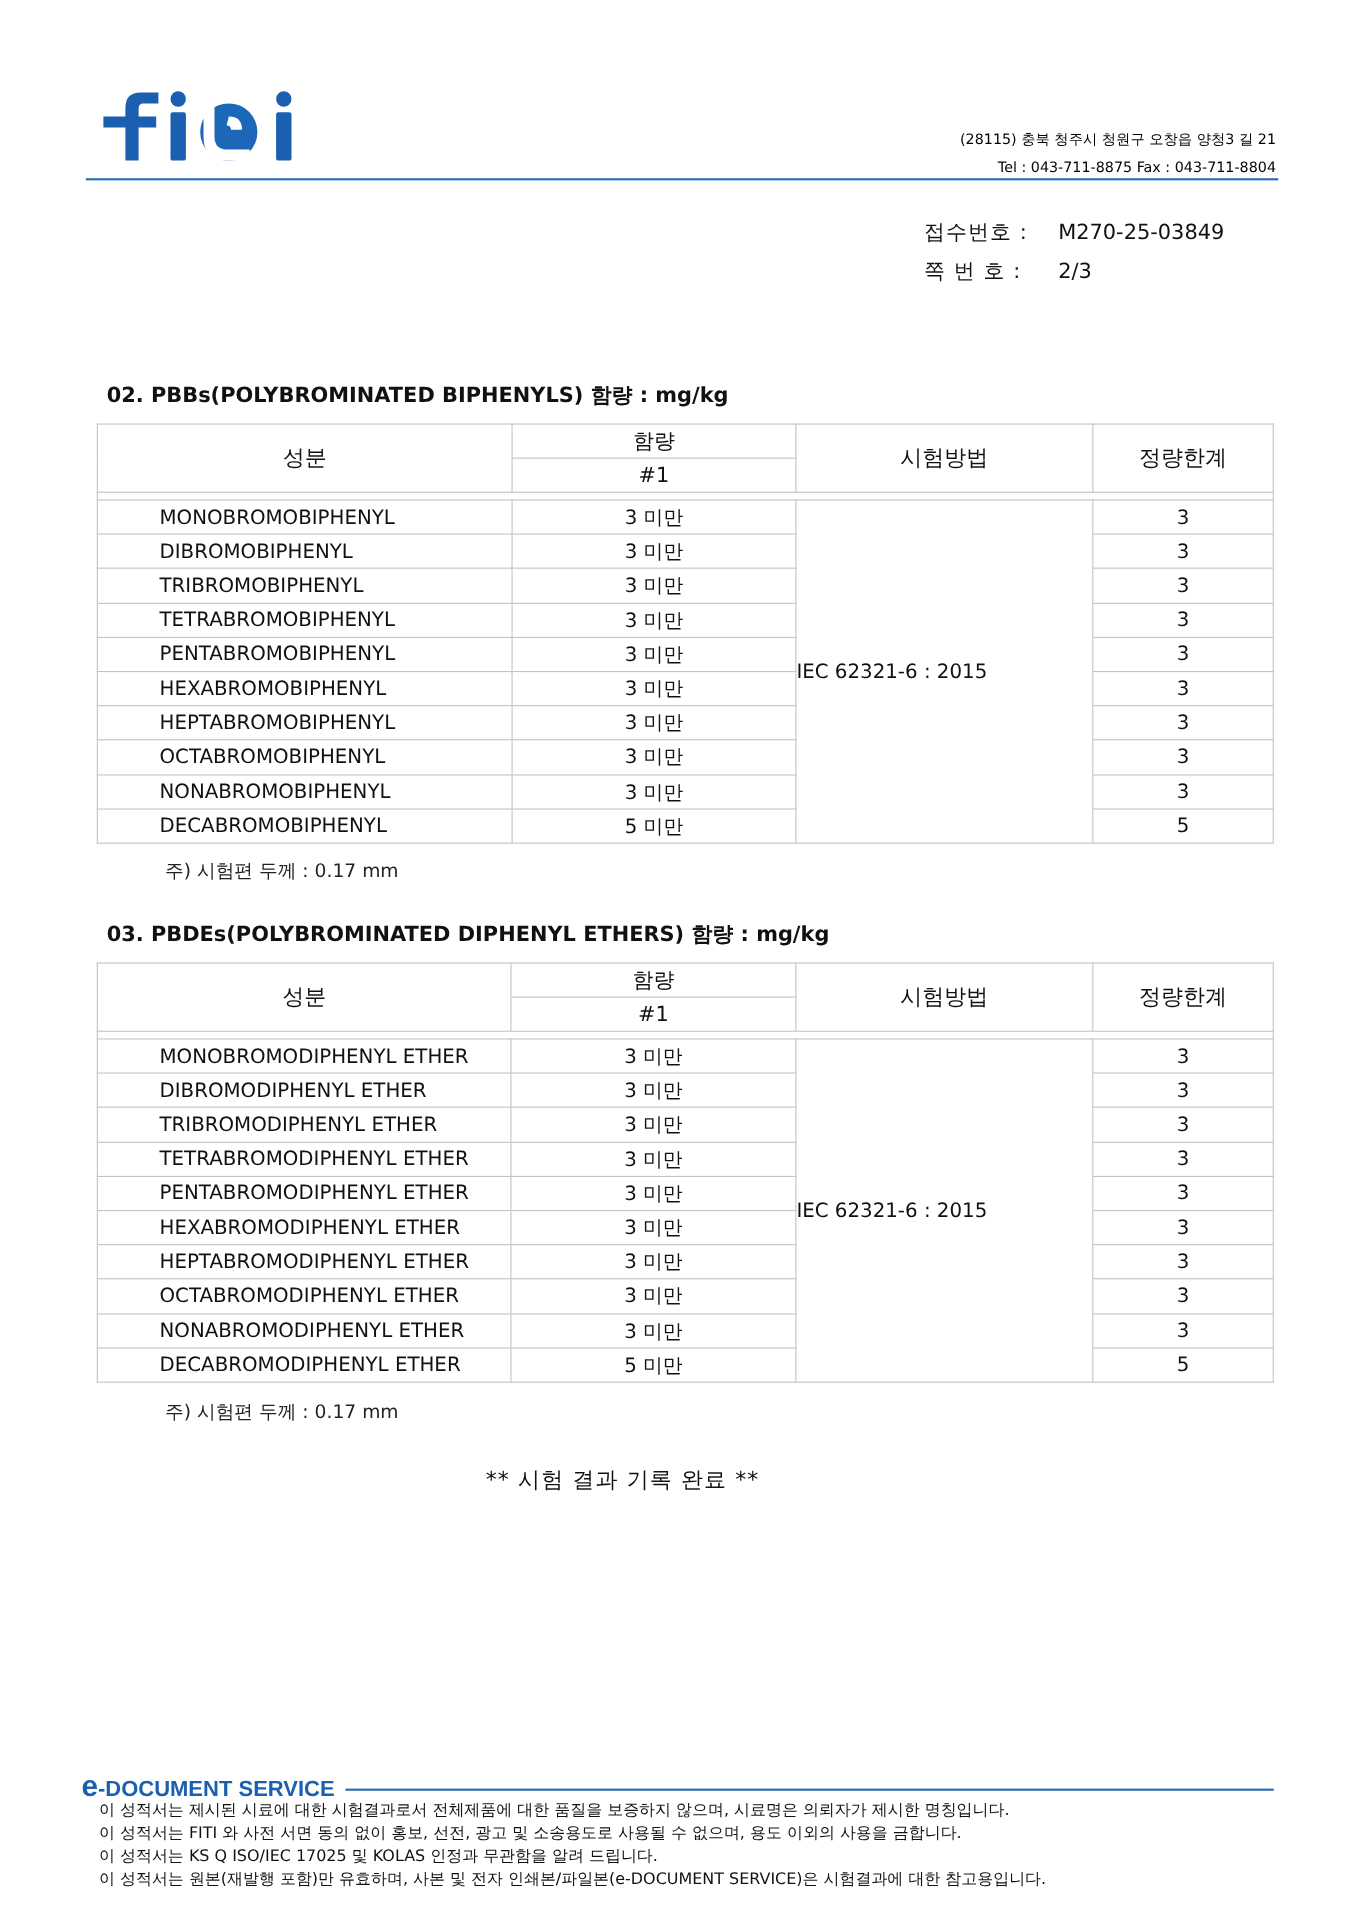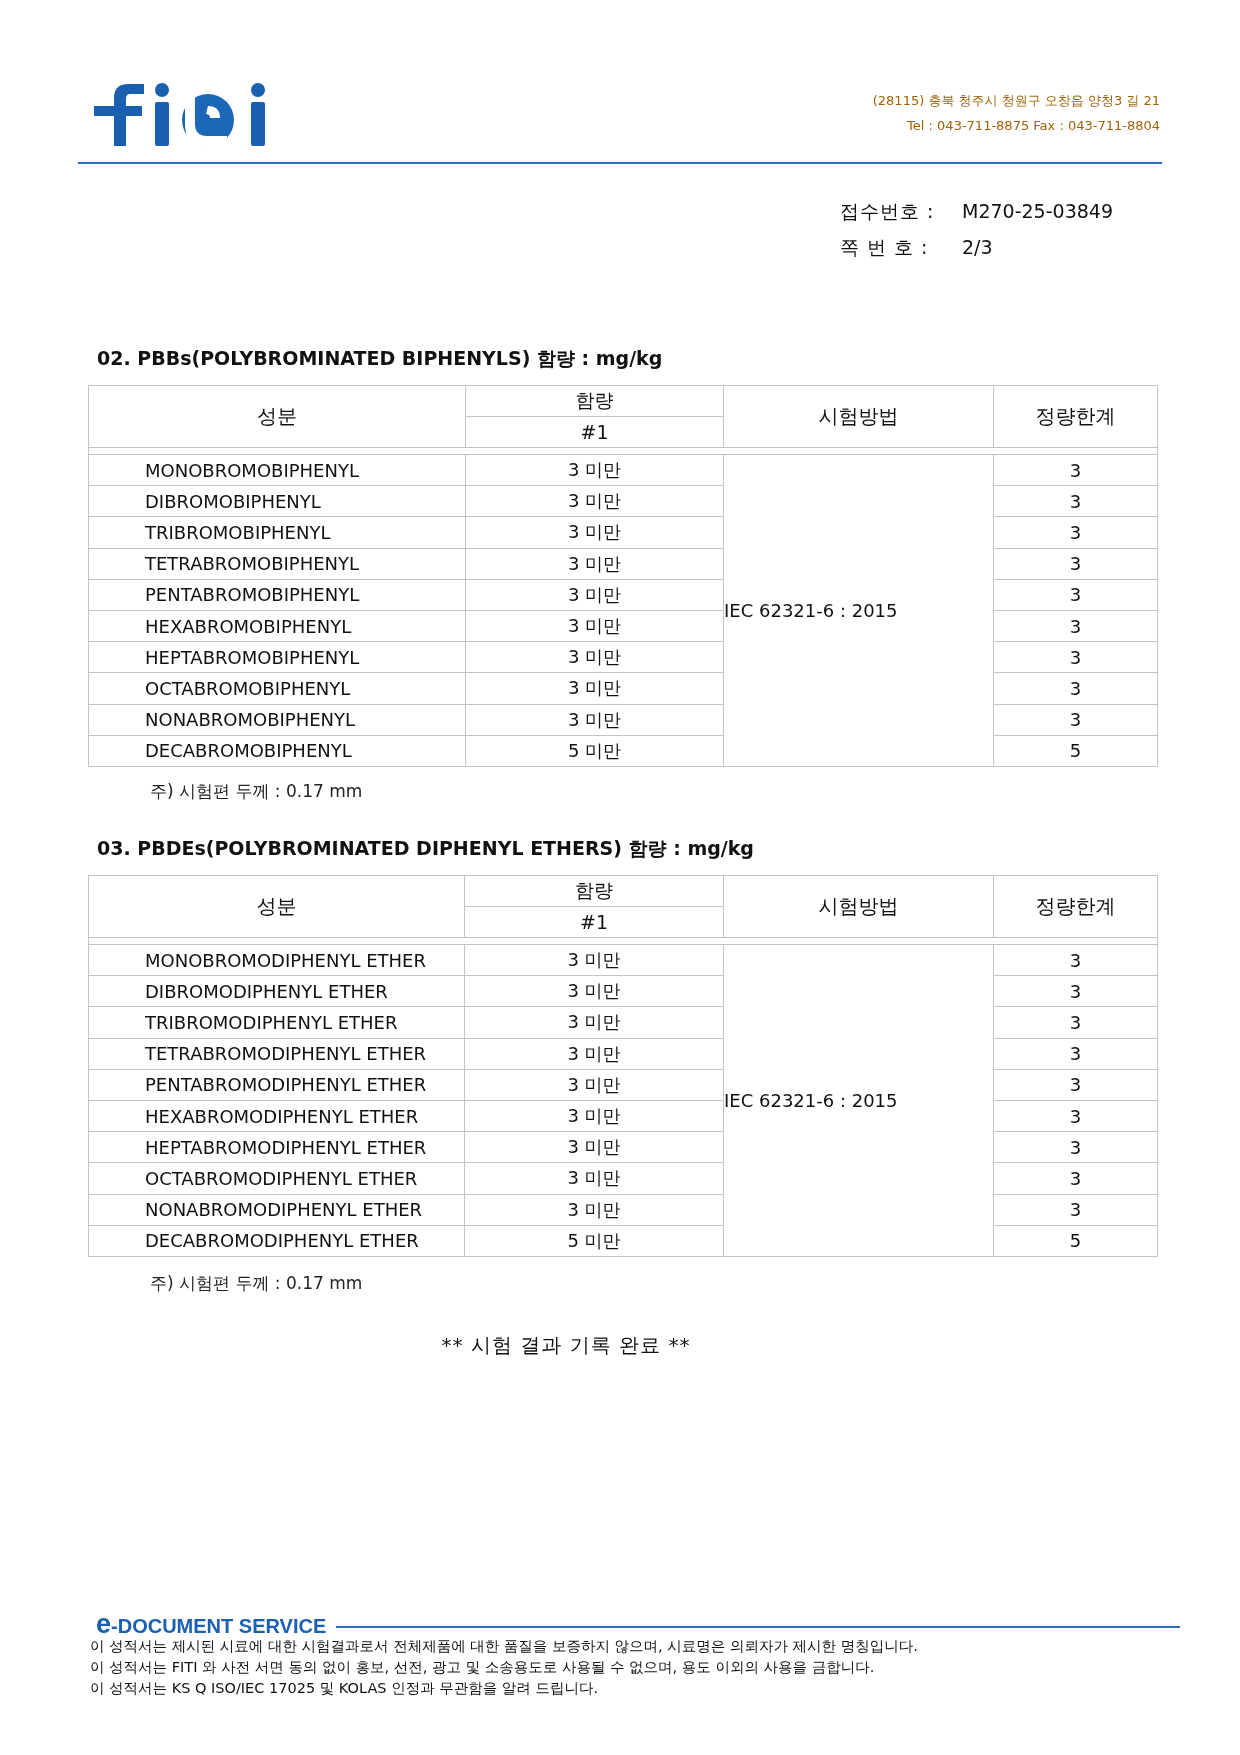--- a/index.html
+++ b/index.html
@@ -1,21 +1,21 @@
 <!DOCTYPE html>
 <html><head>
   <meta charset="utf-8">
   <style>
     * { box-sizing: border-box; margin: 0; padding: 0; }
     html, body { width: 1240px; height: 1755px; background: #ffffff; }
     body { position: relative; font-family: "DejaVu Sans", "Liberation Sans", sans-serif; color: #111; overflow: hidden; }
 
     .logo { position: absolute; left: 90px; top: 78px; width: 190px; height: 70px; }
     .header-rule { position: absolute; left: 78px; top: 162px; width: 1084px; height: 2px; background: #2e6db5; }
-    .address { position: absolute; right: 80px; top: 88px; font-size: 13px; text-align: right; line-height: 25px; color: #a16207; }
+    .address { position: absolute; right: 80px; top: 115px; font-size: 13px; text-align: right; line-height: 25px; color: #000000; }
     .address span { display: block; }
 
     .receipt { position: absolute; left: 840px; top: 193px; font-size: 19px; line-height: 36px; }
     .receipt .row { display: flex; gap: 10px; }
     .receipt .lbl { width: 112px; letter-spacing: 1px; }
 
     .section-title { position: absolute; left: 97px; font-size: 19px; font-weight: bold; color: #111; white-space: nowrap; }
 
     table.results { position: absolute; left: 88px; width: 1069px; border-collapse: collapse; font-size: 18px; table-layout: fixed; }
     table.results td, table.results th { border: 1px solid #c4c4c4; font-weight: normal; }
@@ -25,21 +25,21 @@
     tr.spacer td { height: 7px; padding: 0; border-left: 1px solid #c4c4c4; border-right: 1px solid #c4c4c4; background: #fff; }
     tr.row td { height: 31.2px; }
     td.name { padding-left: 56px; text-align: left; white-space: nowrap; }
     td.val { text-align: center; }
     td.method { text-align: left; vertical-align: middle; padding-bottom: 0px; }
     td.limit { text-align: center; }
 
     .note { position: absolute; left: 150px; font-size: 17px; color: #222; }
     .complete { position: absolute; left: 0; width: 1132px; text-align: center; top: 1332px; font-size: 20px; letter-spacing: 1px; }
 
-    .edoc-head { position: absolute; left: 96px; top: 1609px; display: flex; align-items: center; width: 1084px; }
+    .edoc-head { position: absolute; left: 74px; top: 1609px; display: flex; align-items: center; width: 1084px; }
     .edoc-title { font-family: "Liberation Sans", sans-serif; font-weight: bold; font-size: 20px; color: #1a5fb0; white-space: nowrap; }
     .edoc-title .e { font-size: 27px; }
     .edoc-rule { flex: 1; height: 2px; background: #2e6db5; margin-left: 10px; margin-top: 4px; }
     .edoc-lines { position: absolute; left: 90px; top: 1636px; font-size: 14.5px; line-height: 21px; color: #111; }
     .edoc-lines div { white-space: nowrap; }
   </style>
 </head>
 <body>
 
 <div class="logo">
@@ -230,13 +230,14 @@
 <div class="complete">** 시험 결과 기록 완료 **</div>
 
 <div class="edoc-head">
   <span class="edoc-title"><span class="e">e</span><span>-DOCUMENT SERVICE</span></span>
   <div class="edoc-rule"></div>
 </div>
 <div class="edoc-lines">
   <div>이 성적서는 제시된 시료에 대한 시험결과로서 전체제품에 대한 품질을 보증하지 않으며, 시료명은 의뢰자가 제시한 명칭입니다.</div>
   <div>이 성적서는 FITI 와 사전 서면 동의 없이 홍보, 선전, 광고 및 소송용도로 사용될 수 없으며, 용도 이외의 사용을 금합니다.</div>
   <div>이 성적서는 KS Q ISO/IEC 17025 및 KOLAS 인정과 무관함을 알려 드립니다.</div>
+  <div>이 성적서는 원본(재발행 포함)만 유효하며, 사본 및 전자 인쇄본/파일본(e-DOCUMENT SERVICE)은 시험결과에 대한 참고용입니다.</div>
 </div>
 
 </body></html>

